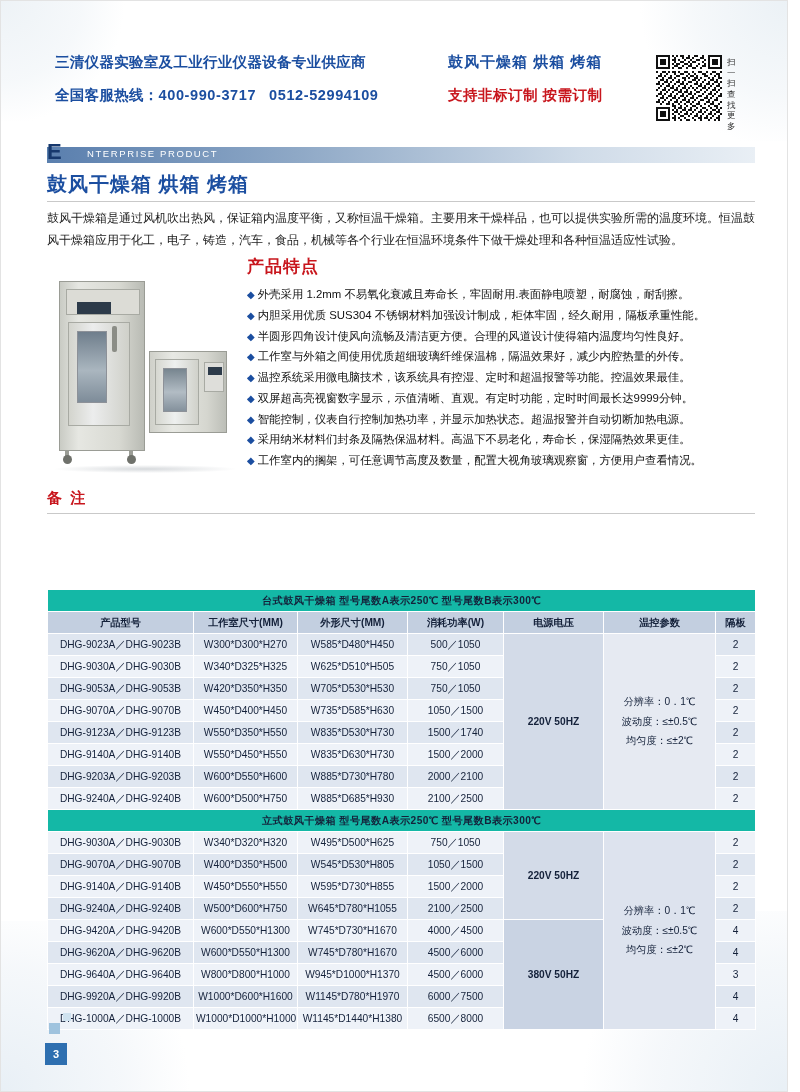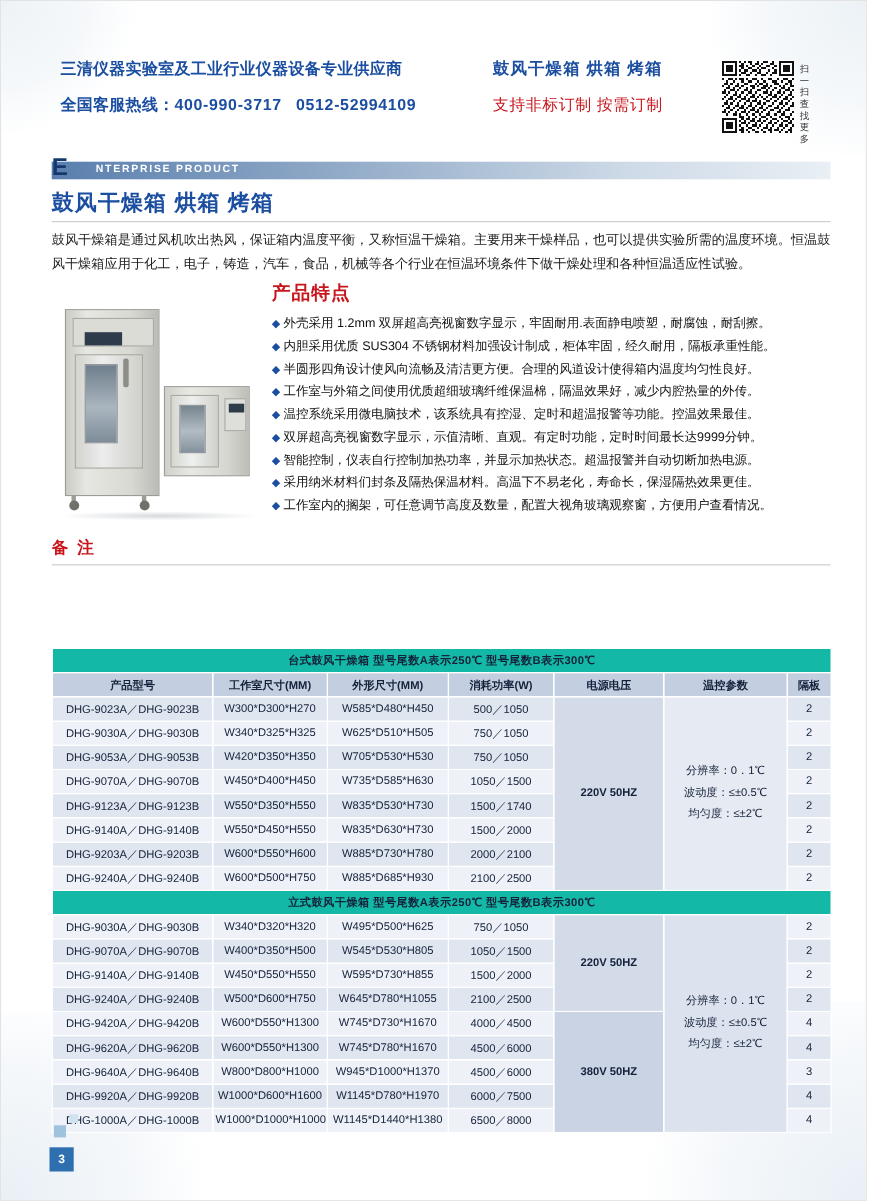--- a/index.html
+++ b/index.html
@@ -60,21 +60,21 @@
   .hdr-line2 .phone { letter-spacing: 0.6px; }
   .hdr-mid {
     position: absolute; left: 447px; top: 0; width: 215px; text-align: left;
   }
   .hdr-mid-line1 {
     font-size: 15px; font-weight: bold; color: #1b4ea0; letter-spacing: 1px;
     white-space: nowrap;
   }
   .hdr-mid-line2 {
     margin-top: 14px;
-    font-size: 14.5px; font-weight: normal; color: #c8161d; letter-spacing: 0.5px;
+    font-size: 14.5px; font-weight: bold; color: #c8161d; letter-spacing: 0.5px;
     white-space: nowrap;
   }
   
   .qr-wrap { position: absolute; left: 655px; top: 54px; width: 66px; height: 66px; }
   .qr { width: 66px; height: 66px; background: #ffffff; }
   .qr-text {
     position: absolute; left: 726px; top: 56px;
     width: 16px; font-size: 8.5px; color: #333; line-height: 1.25;
     letter-spacing: 0.5px;
   }
@@ -84,21 +84,21 @@
     position: absolute; left: 46px; top: 146px; width: 708px; height: 16px;
     background: linear-gradient(to right, #5a7fae 0%, #8ea8c6 35%, #cfdbe8 75%, #e9eff5 100%);
   }
   .band-e {
     position: absolute; left: 46px; top: 140px;
     font-size: 22px; font-weight: bold; color: #16386d; line-height: 1;
     letter-spacing: -1px;
   }
   .band-label {
     position: absolute; left: 86px; top: 147px;
-    font-size: 9.5px; font-weight: bold; color: #ffffff; letter-spacing: 1.6px;
+    font-size: 9.5px; font-weight: normal; color: #ffffff; letter-spacing: 1.6px;
   }
 
   
   .page-title {
     position: absolute; left: 46px; top: 170px;
     font-size: 20px; font-weight: bold; color: #1b4ea0; letter-spacing: 1px;
   }
   .title-rule {
     position: absolute; left: 46px; top: 200px; width: 708px; height: 1px;
     background: #c9c9c9;
@@ -632,21 +632,21 @@
       </div>
       <div class="oven-small-panel">
         <div class="oven-small-scr"></div>
       </div>
     </div>
     <div class="shadow"></div>
   </div>
 
   <div class="feat-title">产品特点</div>
   <div class="feat-list">
-    <div class="feat-item"><span class="dia">◆</span><span>外壳采用 1.2mm 双屏超高亮视窗数字显示，牢固耐用.表面静电喷塑，耐腐蚀，耐刮擦。</span></div>
+    <div class="feat-item"><span class="dia">◆</span><span>外壳采用 1.2mm 不易氧化衰减且寿命长，牢固耐用.表面静电喷塑，耐腐蚀，耐刮擦。</span></div>
     <div class="feat-item"><span class="dia">◆</span><span>内胆采用优质 SUS304 不锈钢材料加强设计制成，柜体牢固，经久耐用，隔板承重性能。</span></div>
     <div class="feat-item"><span class="dia">◆</span><span>半圆形四角设计使风向流畅及清洁更方便。合理的风道设计使得箱内温度均匀性良好。</span></div>
     <div class="feat-item"><span class="dia">◆</span><span>工作室与外箱之间使用优质超细玻璃纤维保温棉，隔温效果好，减少内腔热量的外传。</span></div>
     <div class="feat-item"><span class="dia">◆</span><span>温控系统采用微电脑技术，该系统具有控湿、定时和超温报警等功能。控温效果最佳。</span></div>
     <div class="feat-item"><span class="dia">◆</span><span>双屏超高亮视窗数字显示，示值清晰、直观。有定时功能，定时时间最长达9999分钟。</span></div>
     <div class="feat-item"><span class="dia">◆</span><span>智能控制，仪表自行控制加热功率，并显示加热状态。超温报警并自动切断加热电源。</span></div>
     <div class="feat-item"><span class="dia">◆</span><span>采用纳米材料们封条及隔热保温材料。高温下不易老化，寿命长，保湿隔热效果更佳。</span></div>
     <div class="feat-item"><span class="dia">◆</span><span>工作室内的搁架，可任意调节高度及数量，配置大视角玻璃观察窗，方便用户查看情况。</span></div>
   </div>
 

